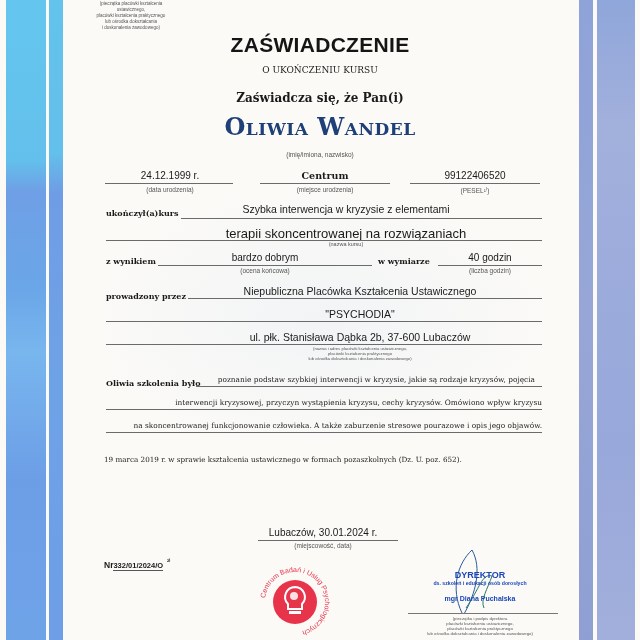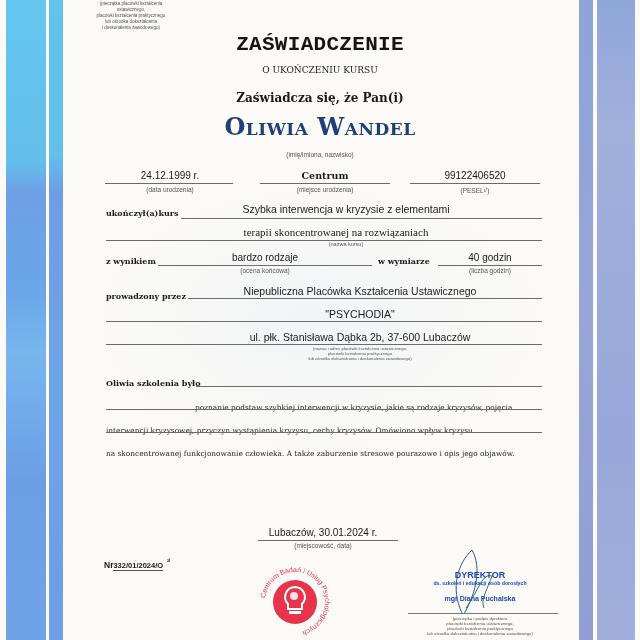--- a/index.html
+++ b/index.html
@@ -10,39 +10,39 @@
   .ri{left:579px;width:14px;background:linear-gradient(180deg,#8ea3d8,#97a6d6 50%,#8f9fd3);}
   .ro{left:597px;width:38px;background:linear-gradient(180deg,#8fa6da 0%,#a2b0dc 20%,#9aaadb 50%,#98a8da 70%,#a2afdc 100%);}
   .wm{position:absolute;left:80px;top:180px;width:480px;height:280px;background:radial-gradient(ellipse at center,rgba(200,215,240,0.18),rgba(255,255,255,0) 70%);}
   .abs{position:absolute;}
   .c{text-align:center;}
   .tiny{font-family:"Liberation Sans",sans-serif;font-size:4.5px;line-height:6px;color:#555;}
   .cap{font-family:"Liberation Sans",sans-serif;font-size:6.5px;color:#555;text-align:center;}
   .line{position:absolute;height:1px;background:#6b6b6b;}
   .val{font-family:"Liberation Sans",sans-serif;font-size:10px;color:#1a1a1a;text-align:center;position:absolute;white-space:nowrap;}
   .lbl{font-family:"DejaVu Serif",serif;font-weight:bold;font-size:8px;color:#1a1a1a;position:absolute;white-space:nowrap;}
-  .goal{font-family:"DejaVu Serif",serif;font-size:7.4px;color:#1a1a1a;position:absolute;white-space:nowrap;text-align:left;margin-top:28px;}
+  .goal{font-family:"DejaVu Serif",serif;font-size:7.4px;color:#1a1a1a;position:absolute;white-space:nowrap;text-align:right;}
 </style>
 </head>
 <body>
 
 <div class="band lo"></div>
 <div class="band li"></div>
 <div class="band ri"></div>
 <div class="band ro"></div>
 <div class="wm"></div>
 
 <div class="abs tiny c" style="left:86px;top:1px;width:90px;">
   <div>(pieczątka placówki kształcenia ustawicznego,</div>
   <div>placówki kształcenia praktycznego</div>
   <div>lub ośrodka dokształcania</div>
   <div>i doskonalenia zawodowego)</div>
 </div>
 
-<div class="abs c" style="left:80px;top:33px;width:480px;font-family:Liberation Mono, monospace;font-weight:bold;font-size:21px;letter-spacing:0.3px;color:#151515;">ZAŚWIADCZENIE</div>
+<div class="abs c" style="left:80px;top:33px;width:480px;font-family:Liberation Sans, sans-serif;font-weight:bold;font-size:21px;letter-spacing:0.3px;color:#151515;">ZAŚWIADCZENIE</div>
 <div class="abs c" style="left:80px;top:65px;width:480px;font-family:'DejaVu Serif',serif;font-size:9px;color:#222;">O UKOŃCZENIU KURSU</div>
 <div class="abs c" style="left:80px;top:91px;width:480px;font-family:'DejaVu Serif',serif;font-weight:bold;font-size:12px;color:#1a1a1a;">Zaświadcza się, że Pan(i)</div>
 
 <div class="abs c" style="left:80px;top:112px;width:480px;font-family:'DejaVu Serif',serif;font-weight:bold;font-size:24px;font-variant:small-caps;color:#1f3f78;letter-spacing:0.5px;">Oliwia Wandel</div>
 <div class="abs cap" style="left:80px;top:151px;width:480px;">(imię/imiona, nazwisko)</div>
 
 <div class="val" style="left:105px;top:170px;width:130px;">24.12.1999 r.</div>
 <div class="line" style="left:105px;top:183px;width:128px;"></div>
 <div class="abs cap" style="left:105px;top:186px;width:130px;">(data urodzenia)</div>
 
@@ -50,26 +50,26 @@
 <div class="line" style="left:260px;top:183px;width:130px;"></div>
 <div class="abs cap" style="left:260px;top:186px;width:130px;">(miejsce urodzenia)</div>
 
 <div class="val" style="left:410px;top:170px;width:130px;">99122406520</div>
 <div class="line" style="left:410px;top:183px;width:130px;"></div>
 <div class="abs cap" style="left:410px;top:186px;width:130px;">(PESEL¹⁾)</div>
 
 <div class="lbl" style="left:106px;top:208px;">ukończył(a)kurs</div>
 <div class="line" style="left:181px;top:218px;width:361px;"></div>
 <div class="val" style="left:181px;top:203px;width:330px;font-size:10.5px;">Szybka interwencja w kryzysie z elementami</div>
-<div class="val" style="left:171px;top:226px;width:330px;font-size:11px;font-family:Liberation Serif, serif;">terapii skoncentrowanej na rozwiązaniach</div>
+<div class="val" style="left:181px;top:226px;width:330px;font-size:13px;">terapii skoncentrowanej na rozwiązaniach</div>
 <div class="line" style="left:106px;top:240px;width:436px;"></div>
 <div class="abs cap" style="left:181px;top:241px;width:330px;font-size:5.5px;">(nazwa kursu)</div>
 
 <div class="lbl" style="left:106px;top:256px;">z wynikiem</div>
-<div class="val" style="left:180px;top:252px;width:170px;">bardzo rodzaje</div>
+<div class="val" style="left:180px;top:252px;width:170px;">bardzo dobrym</div>
 <div class="line" style="left:158px;top:265px;width:214px;"></div>
 <div class="abs cap" style="left:180px;top:267px;width:170px;">(ocena końcowa)</div>
 
 <div class="lbl" style="left:378px;top:256px;">w wymiarze</div>
 <div class="val" style="left:450px;top:252px;width:80px;">40 godzin</div>
 <div class="line" style="left:438px;top:265px;width:104px;"></div>
 <div class="abs cap" style="left:450px;top:267px;width:80px;">(liczba godzin)</div>
 
 <div class="lbl" style="left:106px;top:291px;">prowadzony przez</div>
 <div class="val" style="left:190px;top:285px;width:340px;font-size:10.5px;">Niepubliczna Placówka Kształcenia Ustawicznego</div>
@@ -86,20 +86,21 @@
 
 <div class="lbl" style="left:106px;top:378px;">Oliwia szkolenia było</div>
 <div class="goal" style="left:195px;top:375px;width:340px;">poznanie podstaw szybkiej interwencji w kryzysie, jakie są rodzaje kryzysów, pojęcia</div>
 <div class="line" style="left:196px;top:386px;width:346px;"></div>
 <div class="goal" style="left:106px;top:398px;width:436px;">interwencji  kryzysowej, przyczyn wystąpienia kryzysu, cechy kryzysów. Omówiono wpływ kryzysu</div>
 <div class="line" style="left:106px;top:409px;width:436px;"></div>
 <div class="goal" style="left:106px;top:421px;width:436px;">na skoncentrowanej funkcjonowanie człowieka. A także zaburzenie stresowe pourazowe i opis jego objawów.</div>
 <div class="line" style="left:106px;top:432px;width:436px;"></div>
 
 <div class="abs" style="left:104px;top:454px;width:450px;font-family:'DejaVu Serif',serif;font-size:7.2px;line-height:11px;color:#1a1a1a;white-space:nowrap;">
+  <div>19 marca 2019 r. w sprawie kształcenia ustawicznego w formach pozaszkolnych (Dz. U. poz.  652).</div>
 </div>
 
 <div class="val" style="left:258px;top:527px;width:130px;">Lubaczów, 30.01.2024 r.</div>
 <div class="line" style="left:258px;top:540px;width:140px;"></div>
 <div class="abs cap" style="left:258px;top:542px;width:130px;">(miejscowość, data)</div>
 
 <div class="abs" style="left:104px;top:558px;font-family:'Liberation Sans',sans-serif;font-size:8.5px;font-weight:bold;color:#1a1a1a;white-space:nowrap;">
   <span>Nr</span><span style="border-bottom:1px solid #555;font-size:7.5px;">332/01/2024/O</span><span style="font-size:6px;vertical-align:super;margin-left:4px;">²⁾</span>
 </div>
 

